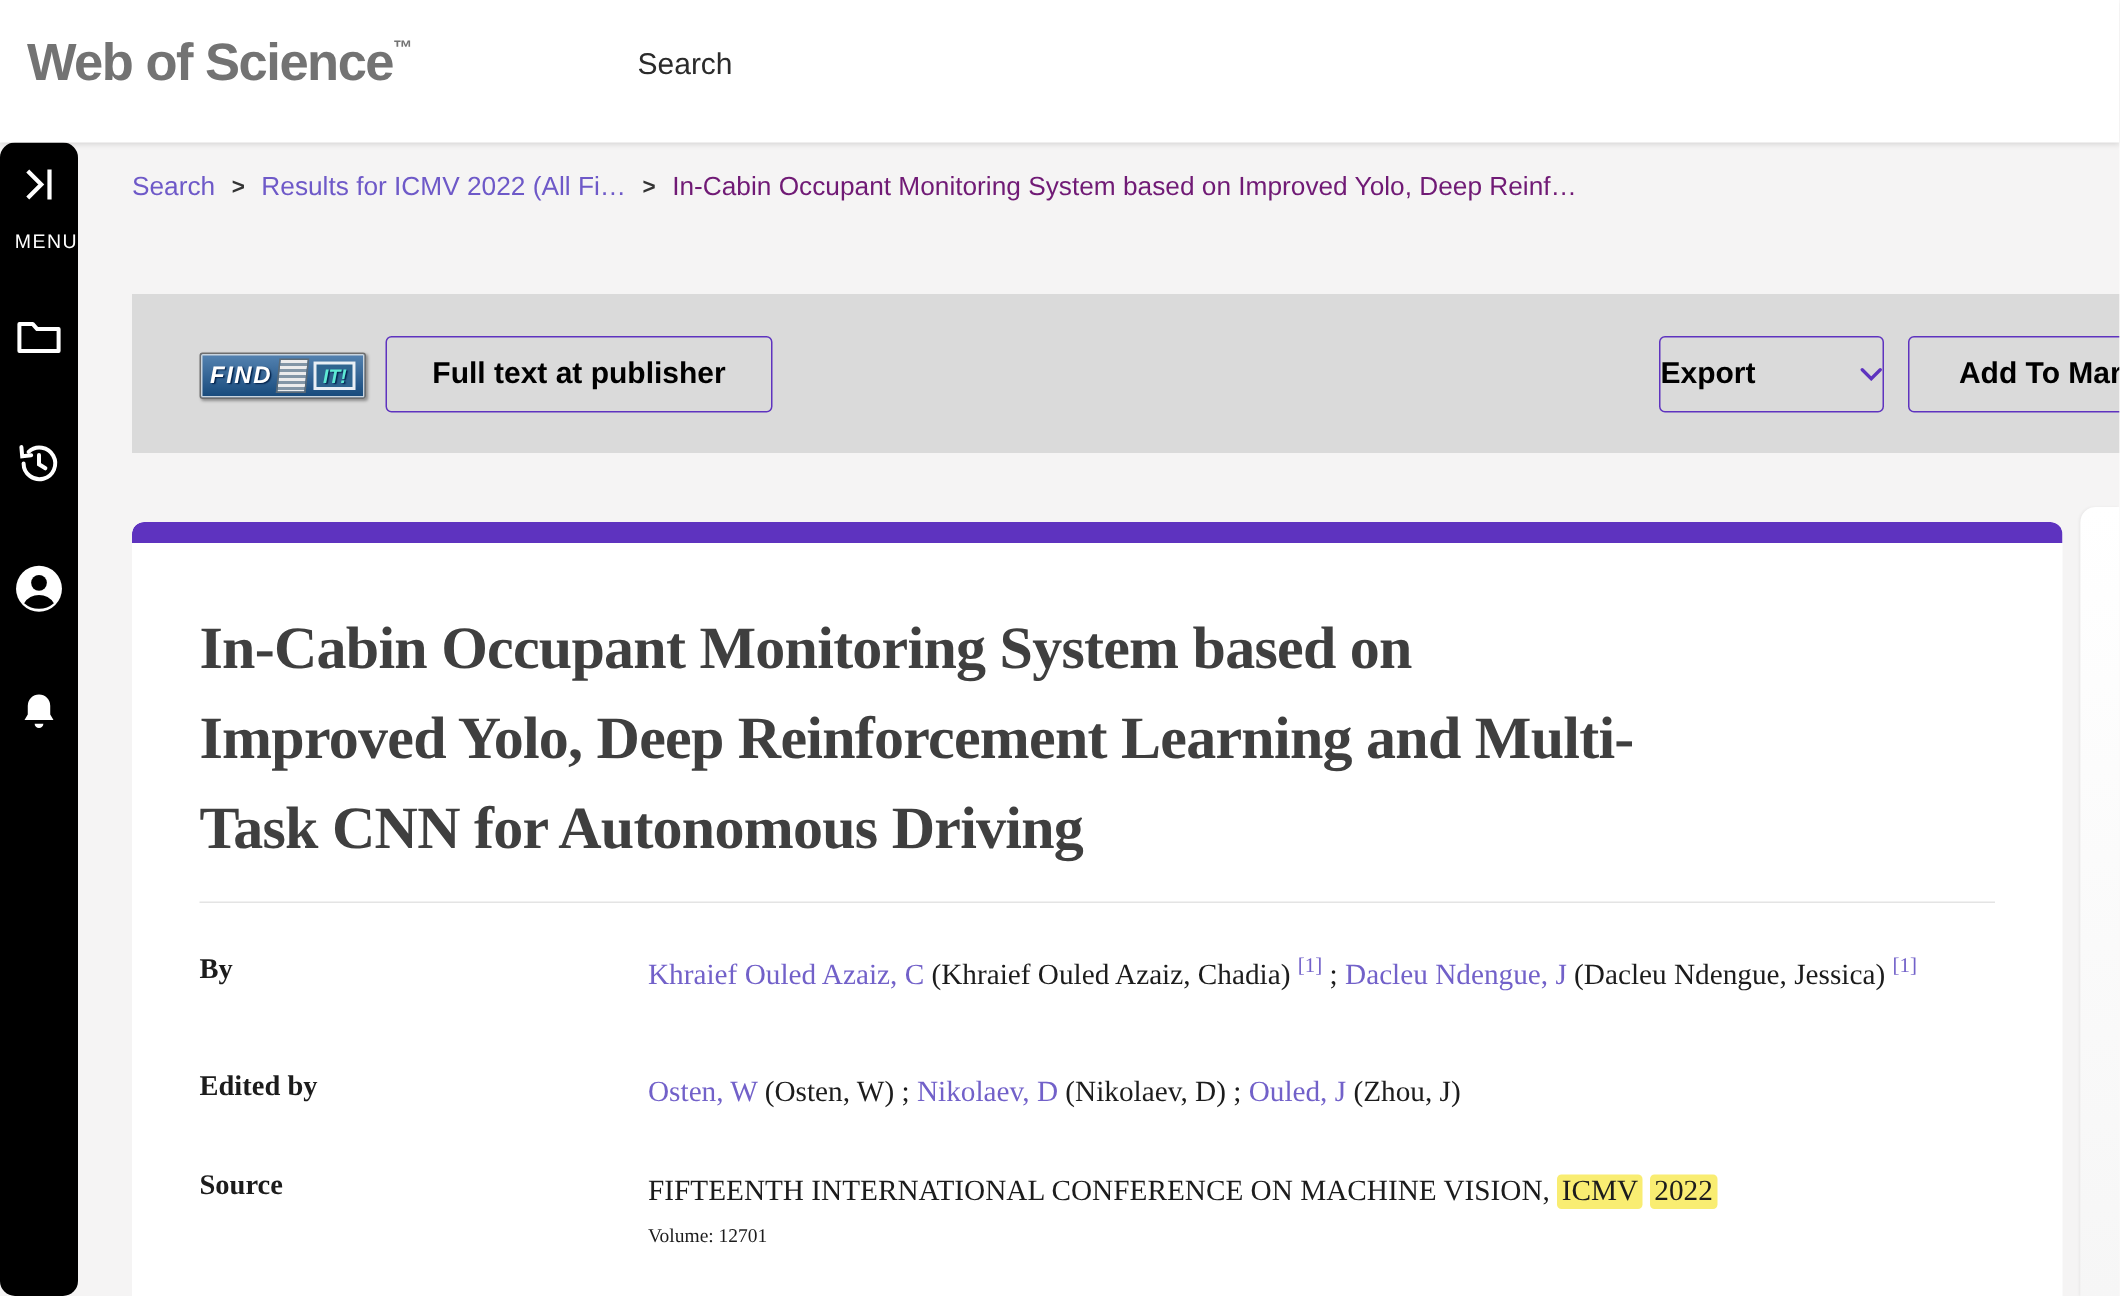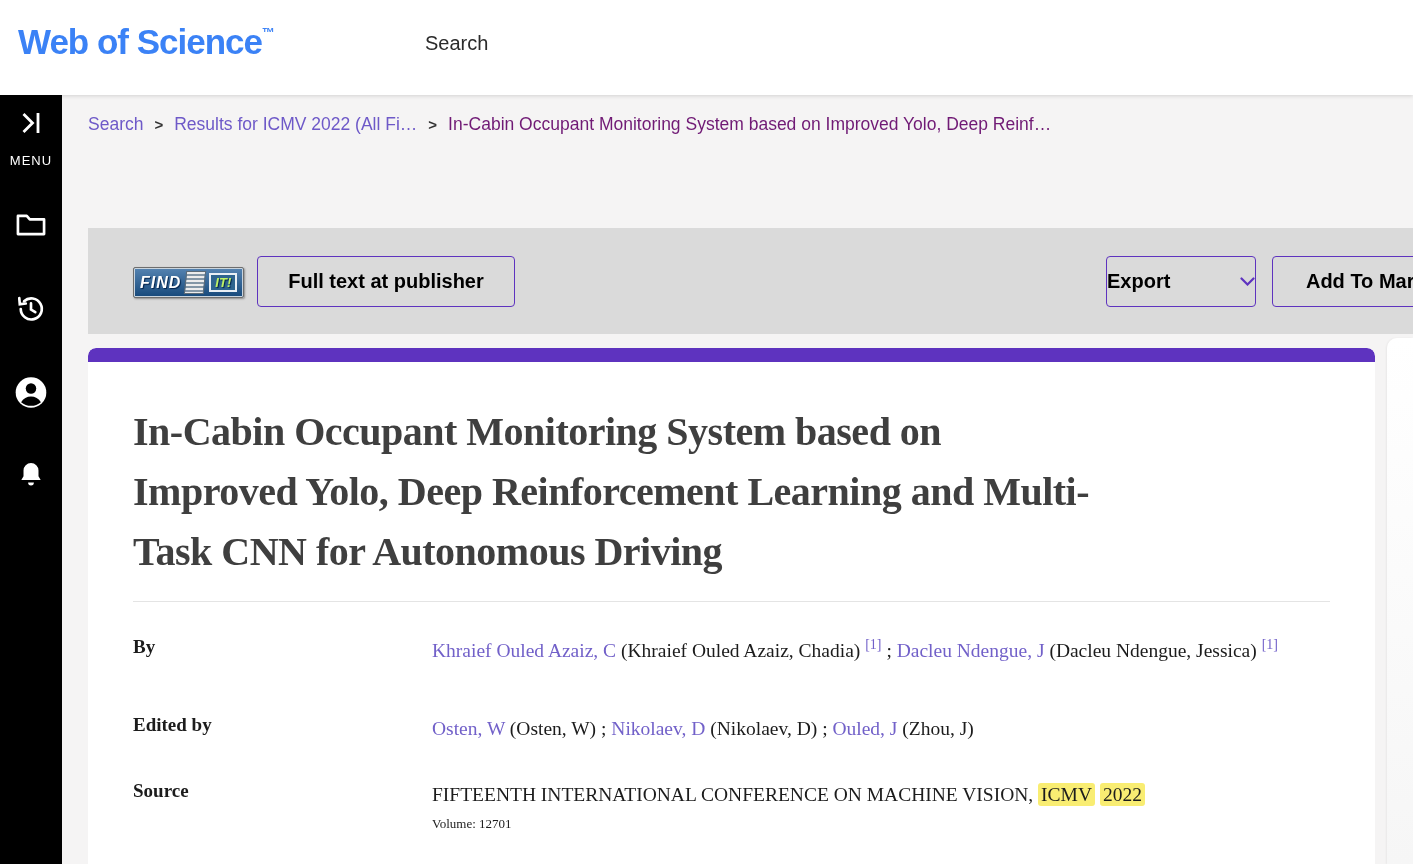--- a/index.html
+++ b/index.html
@@ -12,53 +12,53 @@
   }
 
   
   .header {
     position:absolute; top:0; left:0; width:1413px; height:95px;
     background:#ffffff; z-index:30;
     box-shadow:0 1px 4px rgba(0,0,0,.14);
   }
   .logo {
     position:absolute; left:18px; top:22px;
-    font-size:35px; font-weight:700; letter-spacing:-1px; color:#3b82f6;
+    font-size:35px; font-weight:700; letter-spacing:-1px; color:#737373;
     cursor:pointer; white-space:nowrap;
   }
   .logo sup { font-size:13px; font-weight:700; letter-spacing:0; position:relative; top:-4px; }
   .nav-search {
     position:absolute; left:425px; top:32px;
     font-size:20px; font-weight:500; color:#2b2b2b; cursor:pointer;
   }
 
   
   .side-rail {
-    position:absolute; left:0; top:95px; width:62px; height:769px;
-    background:#000; z-index:25;
+    position:absolute; left:0; top:95px; width:52px; height:769px;
+    background:#000; z-index:25;border-radius:10px;
   }
   .rail-item { position:absolute; left:50%; transform:translateX(-50%); cursor:pointer; }
   .rail-menu-label {
     position:absolute; top:58px; left:0; width:62px;
     color:#fff; font-size:13px; letter-spacing:1px; text-align:center; cursor:pointer;
   }
 
   
   .breadcrumb {
     position:absolute; left:88px; top:114px; z-index:10;
     display:flex; align-items:center; gap:11px;
     font-size:17.5px; white-space:nowrap;
   }
   .crumb-link { color:#6e59c8; cursor:pointer; }
   .crumb-sep { color:#333; font-weight:700; font-size:15px; }
   .crumb-current { color:#701a75; }
 
   
   .toolbar {
-    position:absolute; left:88px; top:228px; width:1325px; height:106px;
+    position:absolute; left:88px; top:196px; width:1325px; height:106px;
     background:#dadada; overflow:hidden; z-index:5;
   }
   .wos-btn {
     position:absolute; top:28px; height:51px;
     display:flex; align-items:center; justify-content:center; gap:10px;
     border:1.5px solid #5e33bf; border-radius:4px;
     color:#000000; font-size:20px; font-weight:600;
     background:transparent; cursor:pointer; white-space:nowrap;
     font-family:"Liberation Sans", sans-serif;
   }
@@ -78,21 +78,21 @@
   .findit-find {
     color:#fff; font-weight:700; font-style:italic; font-size:16px;
     letter-spacing:1px; text-shadow:1px 1px 1px #002049;
   }
   .findit-stack {
     width:20px; height:23px;
     background:repeating-linear-gradient(#ececec 0 2px, #8396a6 2px 4px);
     border:1px solid #5c6b77; transform:skewX(-6deg);
   }
   .findit-it {
-    color:#bef264; font-weight:700; font-style:italic; font-size:13px;
+    color:#5eead4; font-weight:700; font-style:italic; font-size:13px;
     border:2px solid #e9eff5; background:#2e648f; padding:0 4px;
     text-shadow:1px 1px 1px #002049;
   }
 
   
   .card {
     position:absolute; left:88px; top:348px; width:1287px; height:516px;
     background:#fff; border-radius:8px 8px 0 0; overflow:hidden; z-index:8;font-family:Liberation Serif, serif;
   }
   .card-topbar { height:14px; background:#5e33bf; border-radius:8px 8px 0 0; }

